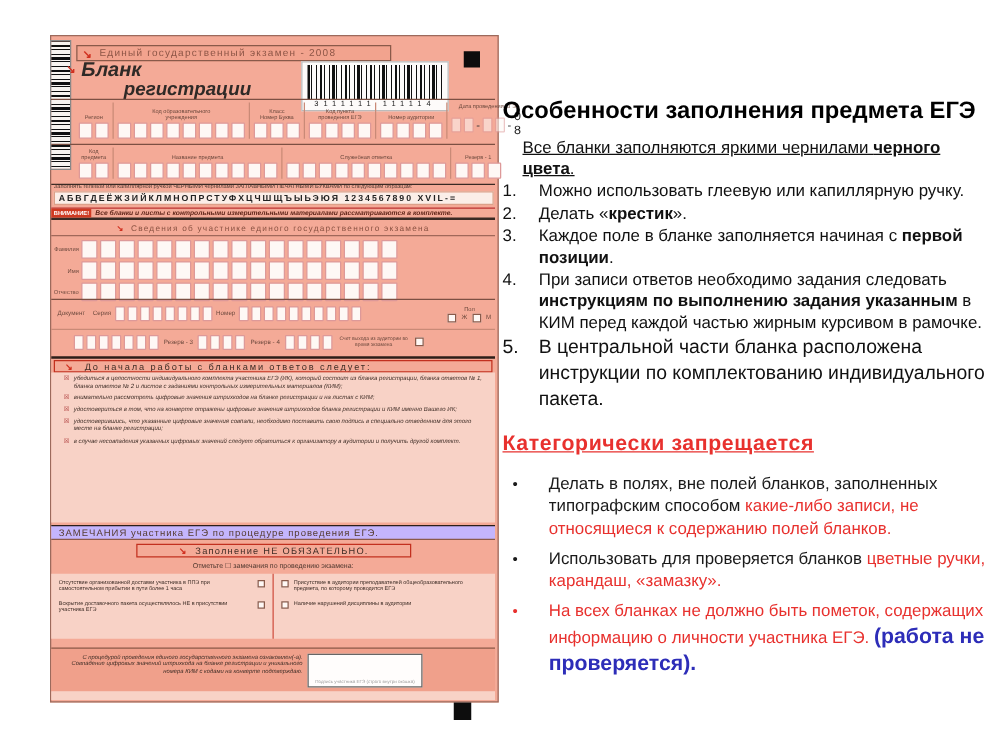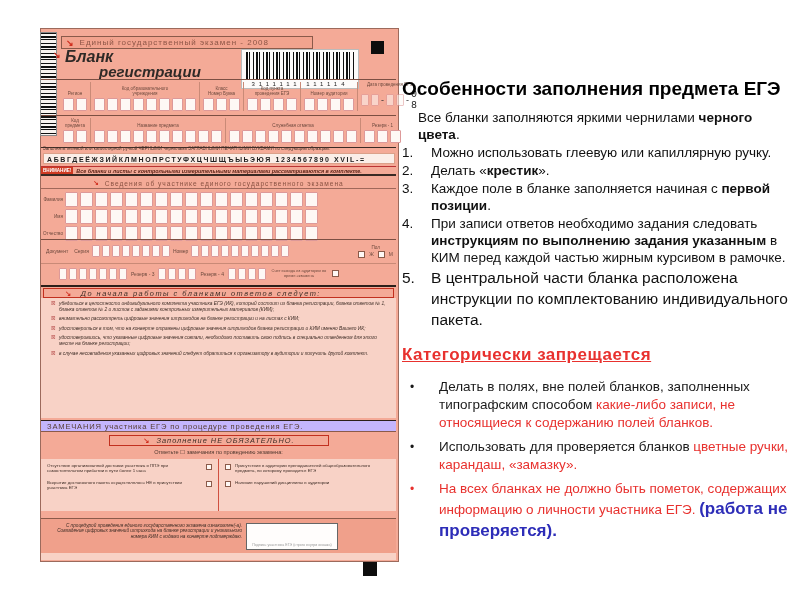--- a/index.html
+++ b/index.html
@@ -74,48 +74,48 @@
   .gender .glabel{font-size:4.6px;margin-bottom:1px;}
   .gpair{display:flex;gap:4px;align-items:center;font-size:5px;}
   .cb{width:7px;height:7px;background:#fef8f5;border:1px solid #8a5a4a;display:inline-block;}
 
   .resrow{left:0;top:234px;width:355px;height:20px;display:flex;align-items:center;font-size:5px;color:#6d493d;
     padding-left:18px;gap:4px;border-top:1px solid #c98a77;}
   .exit-label{font-size:4px;line-height:4.5px;width:58px;text-align:center;}
 
   .before-band{left:0;top:256px;width:355px;height:13px;border-top:2px solid #2c1f1a;background:#f4aa97;}
   .before-inner{margin:1px 2px;height:10px;border:1px solid #c2301f;display:flex;align-items:center;gap:8px;
-    font-size:7.4px;letter-spacing:1.5px;color:#3f2d26;padding-left:21px;white-space:nowrap;overflow:hidden;font-style:italic;}
+    font-size:7.4px;letter-spacing:1.5px;color:#3f2d26;padding-left:8px;white-space:nowrap;overflow:hidden;}
 
   .instructions{left:0;top:269px;width:355px;height:120px;background:#f8d2c6;padding:3px 6px 0 10px;}
   .instr-item{position:relative;font-size:4.8px;line-height:5.6px;font-style:italic;color:#3e2d26;margin-bottom:4px;padding-left:8px;}
   .instr-item::before{content:"☒";position:absolute;left:0;top:0;font-size:5px;color:#a33;font-style:normal;}
 
   .remarks-band{left:0;top:391px;width:355px;height:12px;background:#c4b5fd;border-top:1.5px solid #2c1f1a;border-bottom:1px solid #8a5a4a;
     display:flex;align-items:center;padding-left:6px;font-size:7.6px;letter-spacing:.8px;color:#553c31;white-space:nowrap;overflow:hidden;}
   .optional-band{left:68px;top:406px;width:220px;height:11px;border:1px solid #c2301f;background:#f4aa97;
-    display:flex;align-items:center;justify-content:center;gap:6px;font-size:7.4px;letter-spacing:1px;color:#3f2d26;white-space:nowrap;font-style:italic;}
+    display:flex;align-items:center;justify-content:center;gap:6px;font-size:7.4px;letter-spacing:1px;color:#3f2d26;white-space:nowrap;}
   .mark-note{left:0;top:420px;width:355px;text-align:center;font-size:5.6px;color:#4f382f;}
   .remark-grid{left:0;top:430px;width:355px;height:52px;background:#f8d2c6;display:flex;}
   .remark-col{flex:1;padding:4px 6px;display:flex;flex-direction:column;gap:7px;}
   .remark-col.left{border-right:1px solid #d05040;}
   .remark-item{display:flex;gap:4px;font-size:4.4px;line-height:5px;color:#3e2d26;align-items:flex-start;}
   .remark-item .cb{flex:none;width:6px;height:6px;margin-top:1px;}
 
   .sig-band{left:0;top:489px;width:355px;height:35px;background:#f0a08b;border-top:1px solid #8a5a4a;display:flex;}
   .sig-text{width:205px;font-size:4.7px;line-height:5.4px;font-style:italic;color:#3e2d26;text-align:right;padding:4px 4px 0 14px;}
   .sig-box{width:92px;height:27px;background:#fffdfc;border:1px solid #666;margin-top:4px;display:flex;align-items:flex-end;justify-content:center;}
   .sig-box .sb-label{font-size:3.6px;color:#999;line-height:5px;padding-bottom:1px;white-space:nowrap;}
   .bottom-strip{left:0;top:524px;width:355px;height:7px;background:#f8d2c6;}
 
   
   .content{position:absolute;left:402px;top:78px;width:394px;}
   .title{font-size:19px;font-weight:bold;color:#000;white-space:nowrap;margin-bottom:9px;}
   .body-text{font-size:13.5px;line-height:17px;color:#111;}
-  .intro{padding-left:16px;margin-bottom:1px;}
+  .intro{padding-left:16px;margin-bottom:1px;text-decoration:underline;}
   .olist{}
   .oitem{display:flex;margin-bottom:1px;}
   .oitem .num{width:29px;flex:none;}
   .oitem .txt{flex:1;}
   .b{font-weight:bold;}
   .r{color:#e8312e;}
   .bl{color:#2d2db8;font-weight:bold;font-size:17px;line-height:22px;}
   .big{font-size:15.5px;line-height:21px;}
   .forbidden{margin-top:15px;margin-bottom:13px;font-size:17px;font-weight:bold;color:#e8312e;
     text-decoration:underline;letter-spacing:.5px;}

